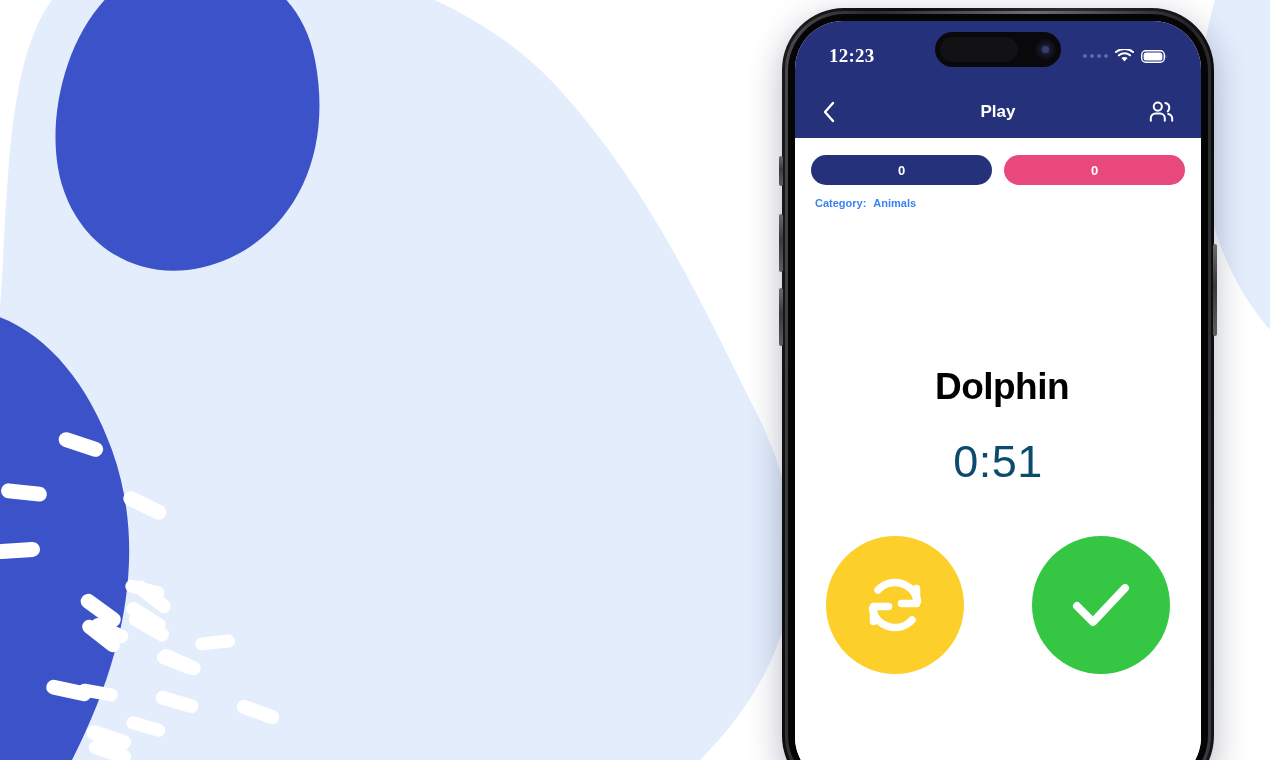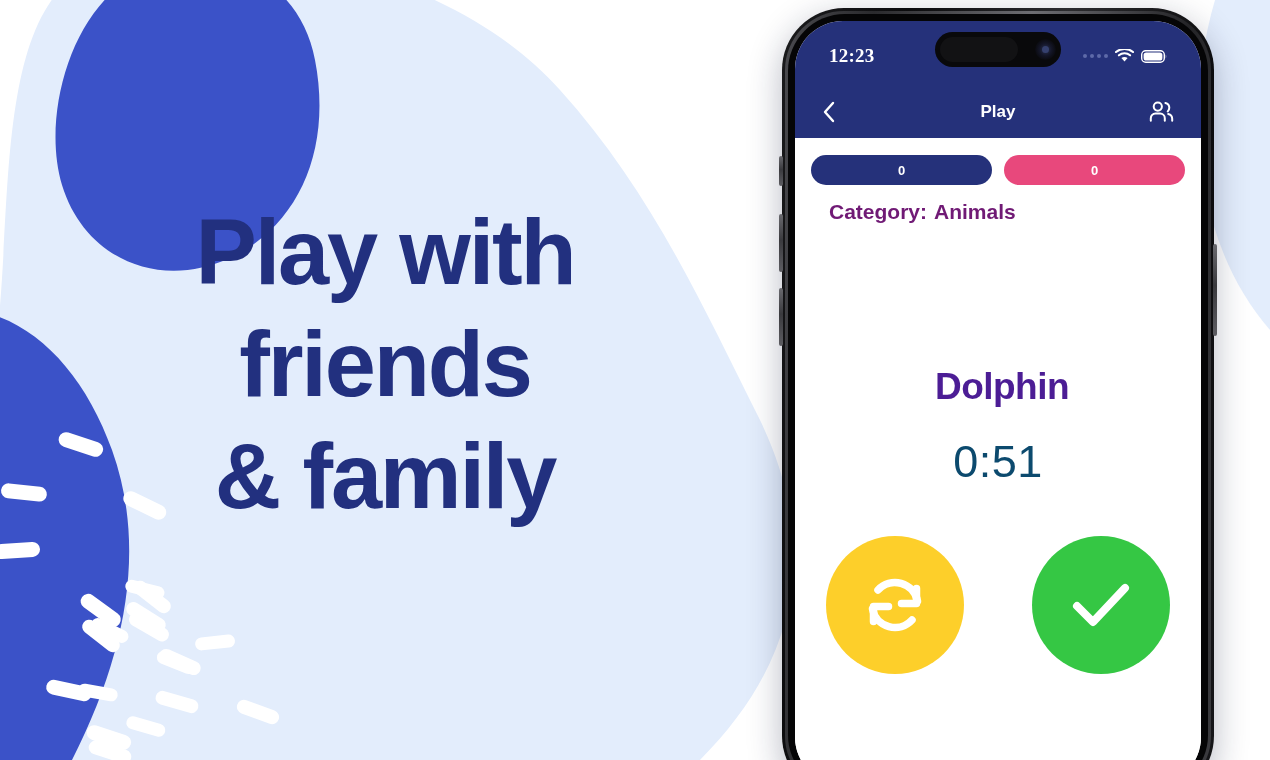--- a/index.html
+++ b/index.html
@@ -212,37 +212,37 @@
     align-items: center;
     justify-content: center;
     color: #ffffff;
     font-size: 13px;
     font-weight: bold;
   }
   .score-team-a { background: #25317a; }
   .score-team-b { background: #e8487c; }
 
   .meta {
-    padding: 9px 18px 0 34px;
-    color: #701a75;
-    font-size: 21px;
+    padding: 9px 18px 0 20px;
+    color: #3b82f6;
+    font-size: 11px;
     line-height: 1.68;
   }
   .meta-row { display: flex; gap: 7px; }
   .meta-label { font-weight: bold; }
   .meta-value { font-weight: bold; }
 
   .play-area {
     position: absolute;
     left: 0; right: 0;
     top: 228px;
   }
   .word {
     text-align: center;
-    color: #4c1d95;
+    color: #000000;
     font-size: 37px;
     font-weight: bold;
     letter-spacing: -0.5px;
     padding-left: 8px;
   }
   .timer {
     text-align: center;
     color: #0c4a6e;
     font-size: 45px;
     font-weight: normal;
@@ -323,25 +323,20 @@
         <rect x="125" y="583" width="40" height="13" rx="6.5" transform="rotate(14 145 589)"></rect>
         <rect x="90" y="624" width="40" height="13" rx="6.5" transform="rotate(26 110 630)"></rect>
         <rect x="156" y="656" width="40" height="13" rx="6.5" transform="rotate(22 176 662)"></rect>
         <rect x="78" y="686" width="40" height="13" rx="6.5" transform="rotate(10 98 692)"></rect>
         <rect x="126" y="720" width="40" height="13" rx="6.5" transform="rotate(16 146 726)"></rect>
         <rect x="195" y="636" width="40" height="13" rx="6.5" transform="rotate(-6 215 642)"></rect>
       </g>
     </svg>
   </div>
 
-  <div class="headline">
-    <span class="l1">Play with</span>
-    <span class="l2">friends</span>
-    <span class="l3">&amp; family</span>
-  </div>
 
   <div id="phone">
     <div class="phone-frame"></div>
     <div class="phone-band"></div>
     <div class="phone-bezel"></div>
 
     <div class="side-btn btn-silence"></div>
     <div class="side-btn btn-volup"></div>
     <div class="side-btn btn-voldn"></div>
     <div class="side-btn btn-power"></div>

